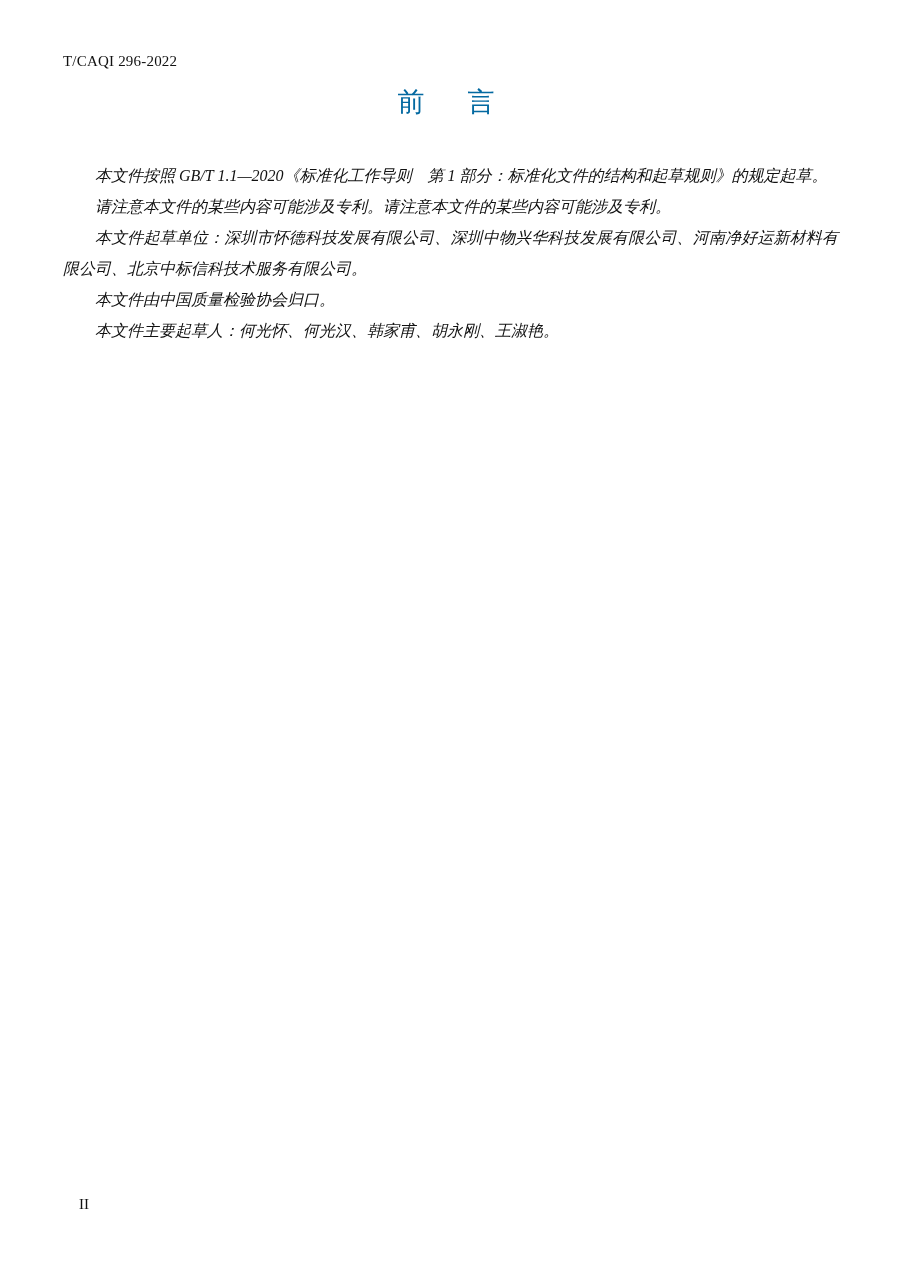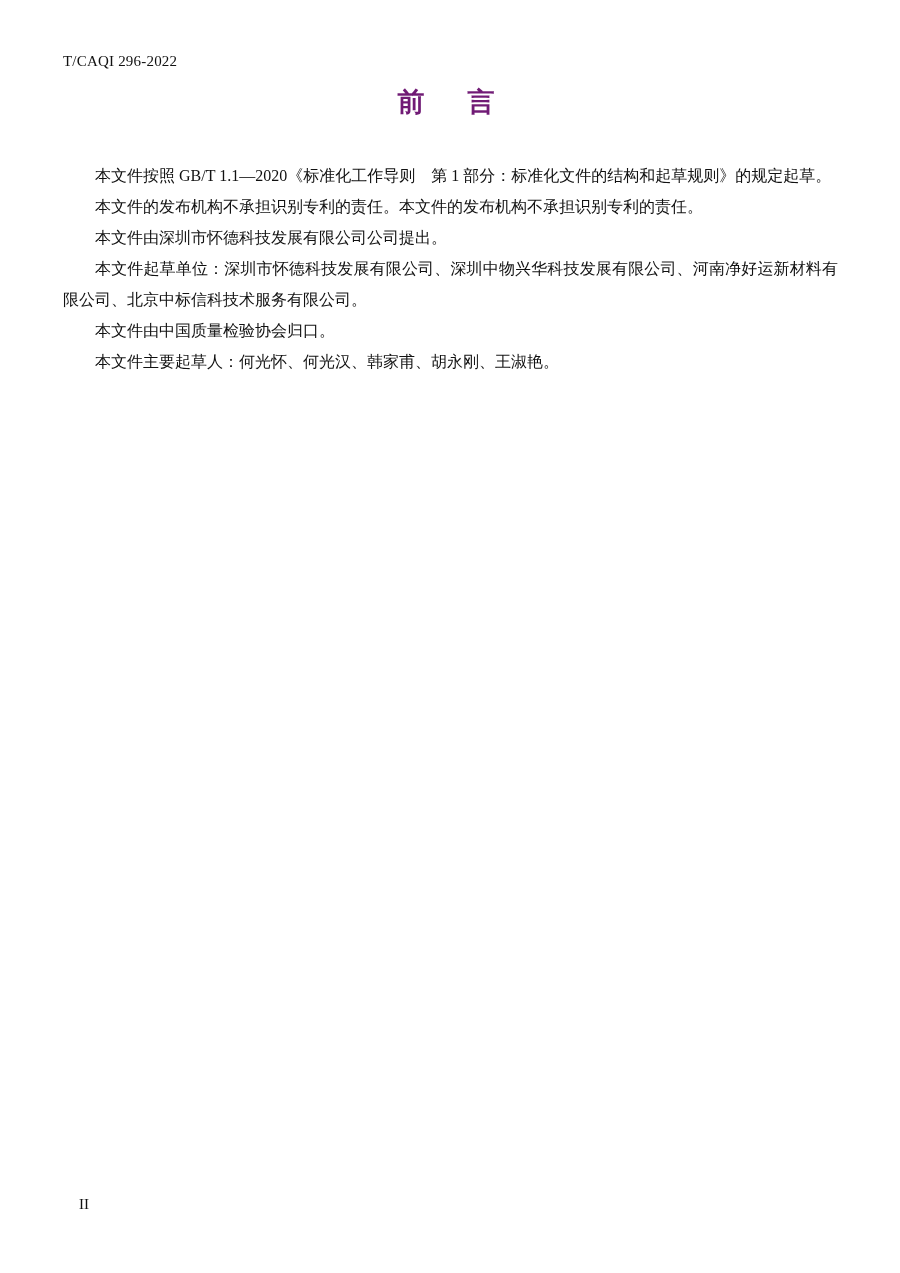--- a/index.html
+++ b/index.html
@@ -25,37 +25,38 @@
     color: #111;
     white-space: nowrap;
   }
   .doc-title {
     position: absolute;
     left: 0;
     right: 0;
     top: 84px;
     text-align: center;
     font-size: 27px;
-    font-weight: bold;
+    font-weight: normal;
     letter-spacing: 8px;
-    color: #701a75;
+    color: #0369a1;
   }
   .foreword-body {
     position: absolute;
     left: 63px;
     top: 160px;
     width: 775px;
     font-size: 16px;
     line-height: 31px;
     text-align: justify;
     color: #111;
   }
   .foreword-body p {
     margin: 0;
     text-indent: 2em;
+    font-style: italic;
   }
   .page-number {
     position: absolute;
     left: 63px;
     top: 1196px;
     font-size: 15px;
     color: #111;
     margin-left: 16px;
   }
 </style>
@@ -63,22 +64,21 @@
 <body>
 
 <div class="page">
 
   <div class="doc-code">T/CAQI 296-2022</div>
 
   <div class="doc-title">前　言</div>
 
   <div class="foreword-body">
     <p>本文件按照 GB/T 1.1—2020《标准化工作导则　第 1 部分：标准化文件的结构和起草规则》的规定起草。</p>
-    <p>本文件的发布机构不承担识别专利的责任。本文件的发布机构不承担识别专利的责任。</p>
-    <p>本文件由深圳市怀德科技发展有限公司公司提出。</p>
+    <p>请注意本文件的某些内容可能涉及专利。请注意本文件的某些内容可能涉及专利。</p>
     <p>本文件起草单位：深圳市怀德科技发展有限公司、深圳中物兴华科技发展有限公司、河南净好运新材料有限公司、北京中标信科技术服务有限公司。</p>
     <p>本文件由中国质量检验协会归口。</p>
     <p>本文件主要起草人：何光怀、何光汉、韩家甫、胡永刚、王淑艳。</p>
   </div>
 
   <div class="page-number">II</div>
 
 </div>
 
 </body></html>

